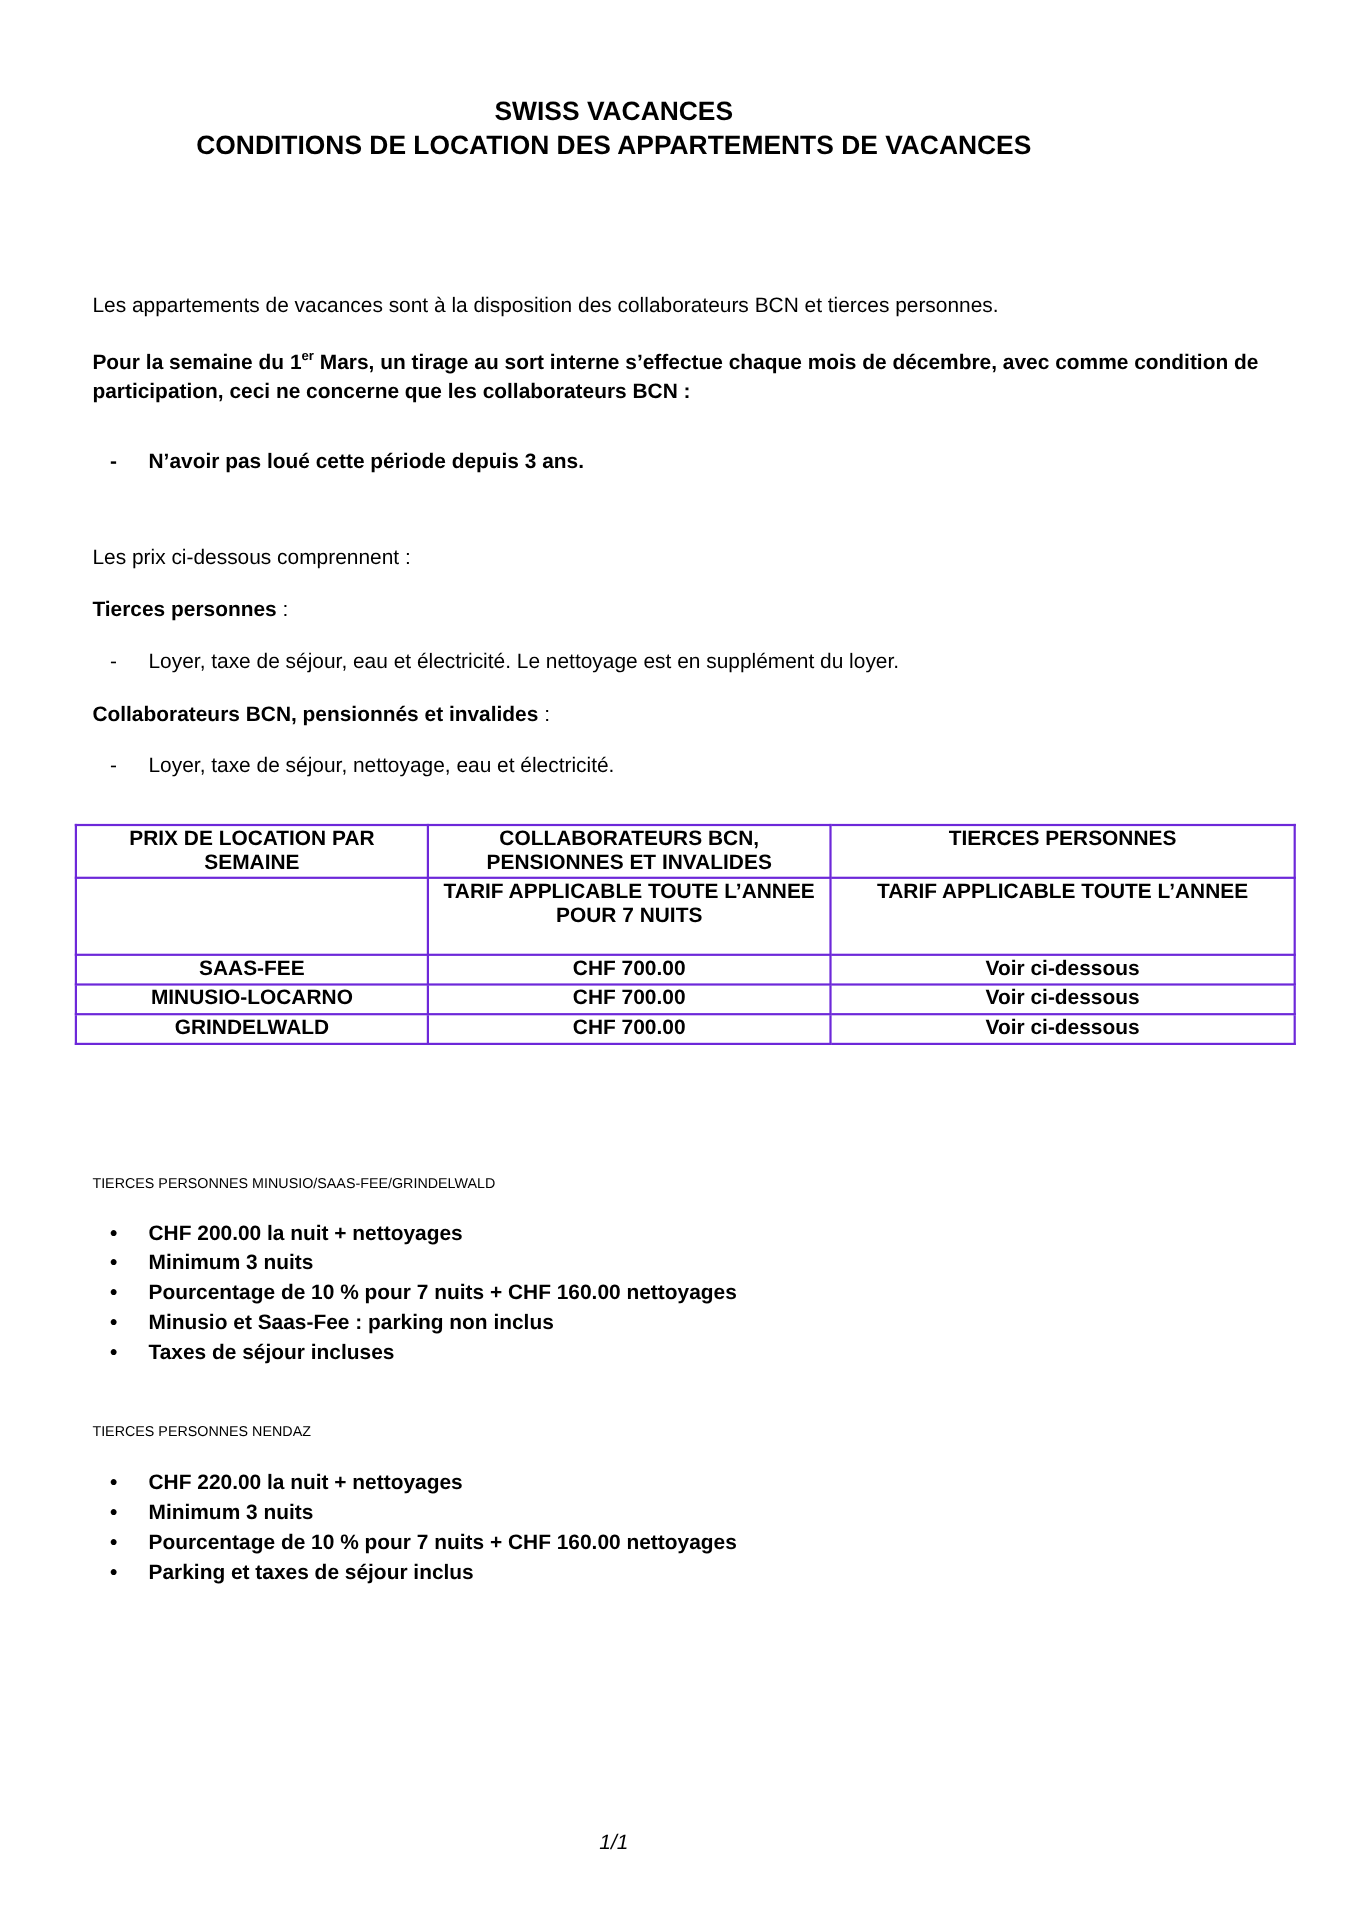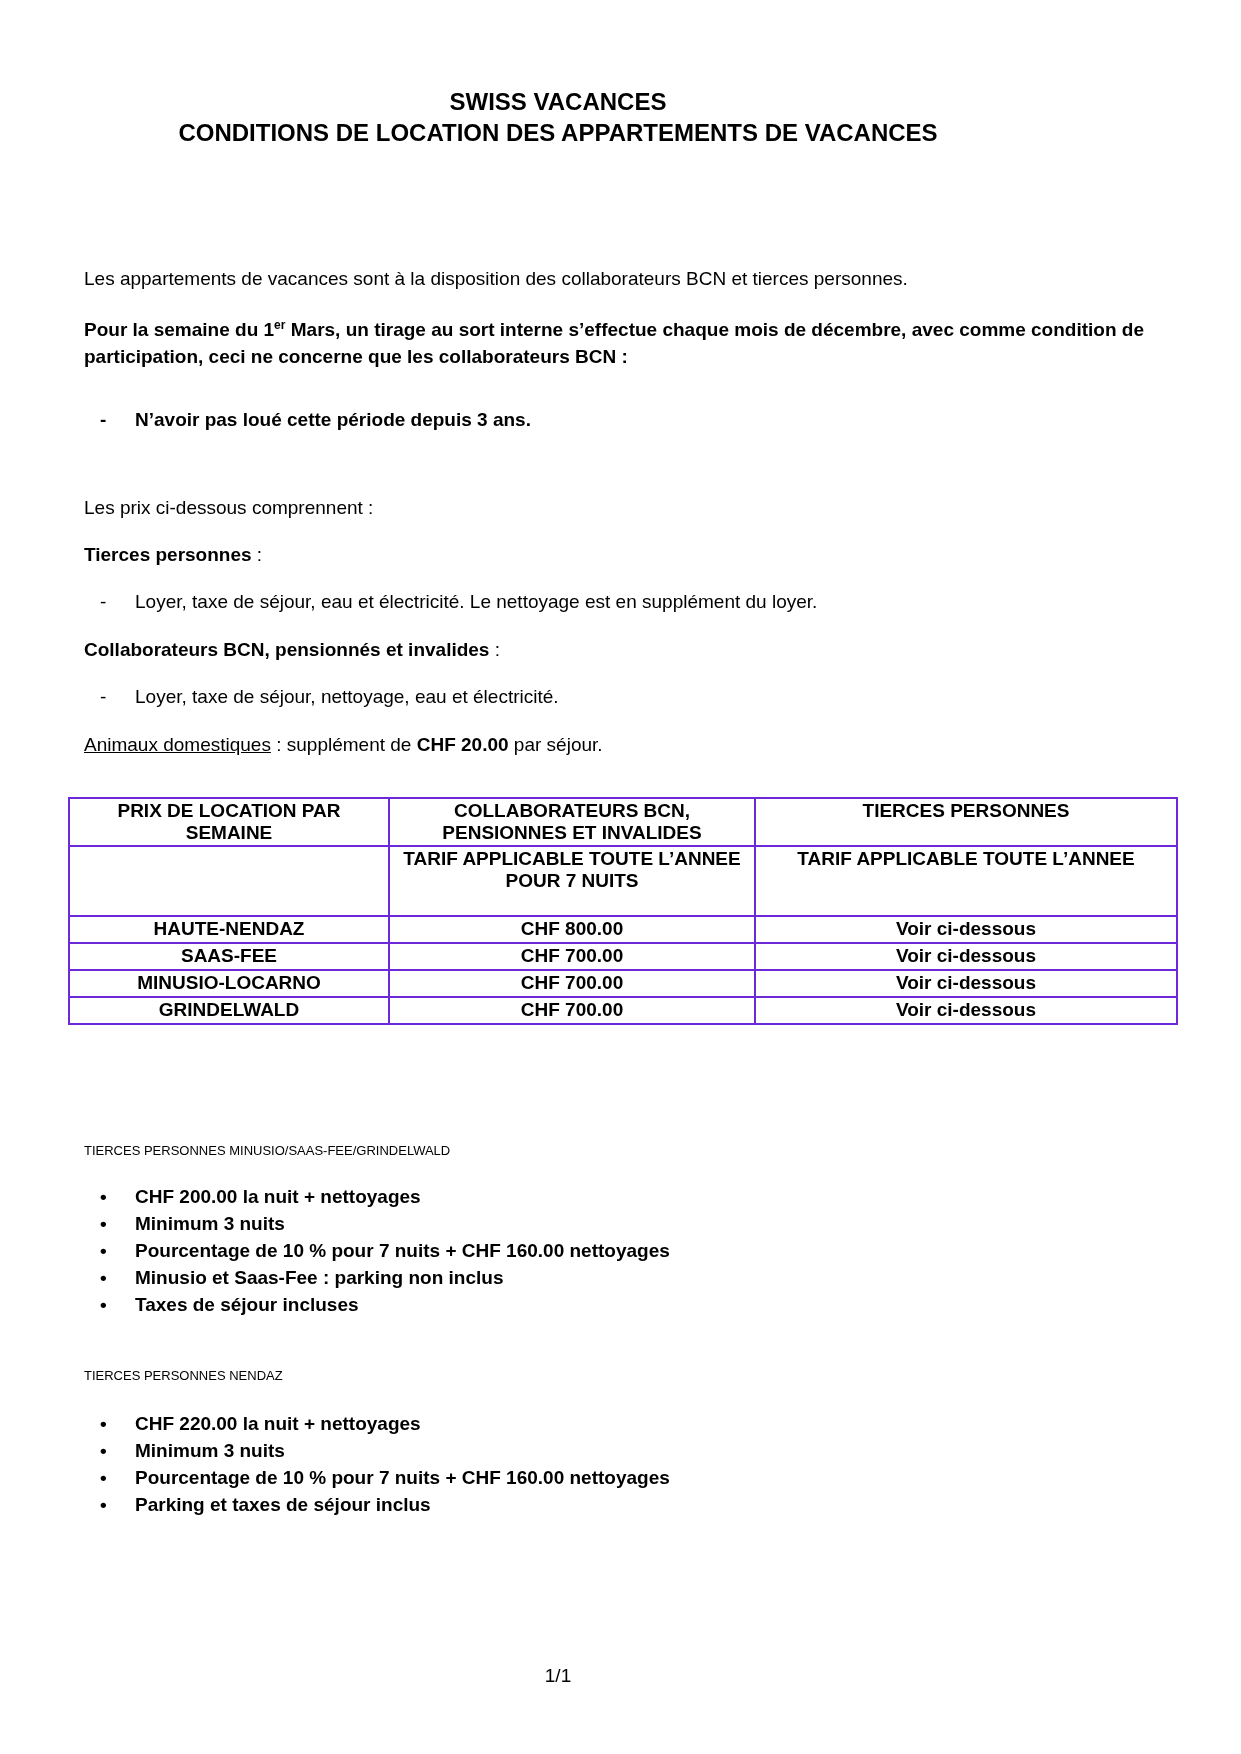--- a/index.html
+++ b/index.html
@@ -61,20 +61,21 @@
   .bullet-list { margin-top:19px; }
   .bullet-list.bl2 { margin-top:21px; }
   .bullet-list .list-item { font-weight:bold; }
   .bullet-list .marker { font-weight:bold; }
   .footer {
     position:absolute;
     bottom:67px; left:68px;
     width:980px;
     text-align:center;
     font-size:19px;
+    font-style:italic;
   }
 </style>
 </head>
 <body>
 
 <div class="page">
   <div class="content">
 
     <div class="doc-title">
       <div>SWISS VACANCES</div>
@@ -99,43 +100,37 @@
       <span>Loyer, taxe de séjour, eau et électricité. Le nettoyage est en supplément du loyer.</span>
     </div>
 
     <p class="p lbl-collab"><span class="b">Collaborateurs BCN, pensionnés et invalides</span><span> :</span></p>
 
     <div class="list-item li-3">
       <span class="marker">-</span>
       <span>Loyer, taxe de séjour, nettoyage, eau et électricité.</span>
     </div>
 
-    <p class="p animaux"><span class="u">Animaux domestiques</span><span> : supplément de </span><span class="b">CHF 20.00</span><span> par séjour.</span></p>
 
     <table class="rental">
       <colgroup>
         <col style="width:320px">
         <col style="width:366px">
         <col style="width:422px">
       </colgroup>
       <tbody>
           <tr>
         <td class="hd1">PRIX DE LOCATION PAR SEMAINE</td>
         <td class="hd1">COLLABORATEURS BCN, PENSIONNES ET INVALIDES</td>
         <td class="hd1">TIERCES PERSONNES</td>
       </tr>
       <tr>
         <td class="hd2"></td>
         <td class="hd2">TARIF APPLICABLE TOUTE L’ANNEE POUR 7 NUITS</td>
         <td class="hd2">TARIF APPLICABLE TOUTE L’ANNEE</td>
-      </tr>
-      <tr>
-        <td class="cell-name">HAUTE-NENDAZ</td>
-        <td class="cell-val">CHF 800.00</td>
-        <td class="cell-val">Voir ci-dessous</td>
       </tr>
       <tr>
         <td class="cell-name">SAAS-FEE</td>
         <td class="cell-val">CHF 700.00</td>
         <td class="cell-val">Voir ci-dessous</td>
       </tr>
       <tr>
         <td class="cell-name">MINUSIO-LOCARNO</td>
         <td class="cell-val">CHF 700.00</td>
         <td class="cell-val">Voir ci-dessous</td>

